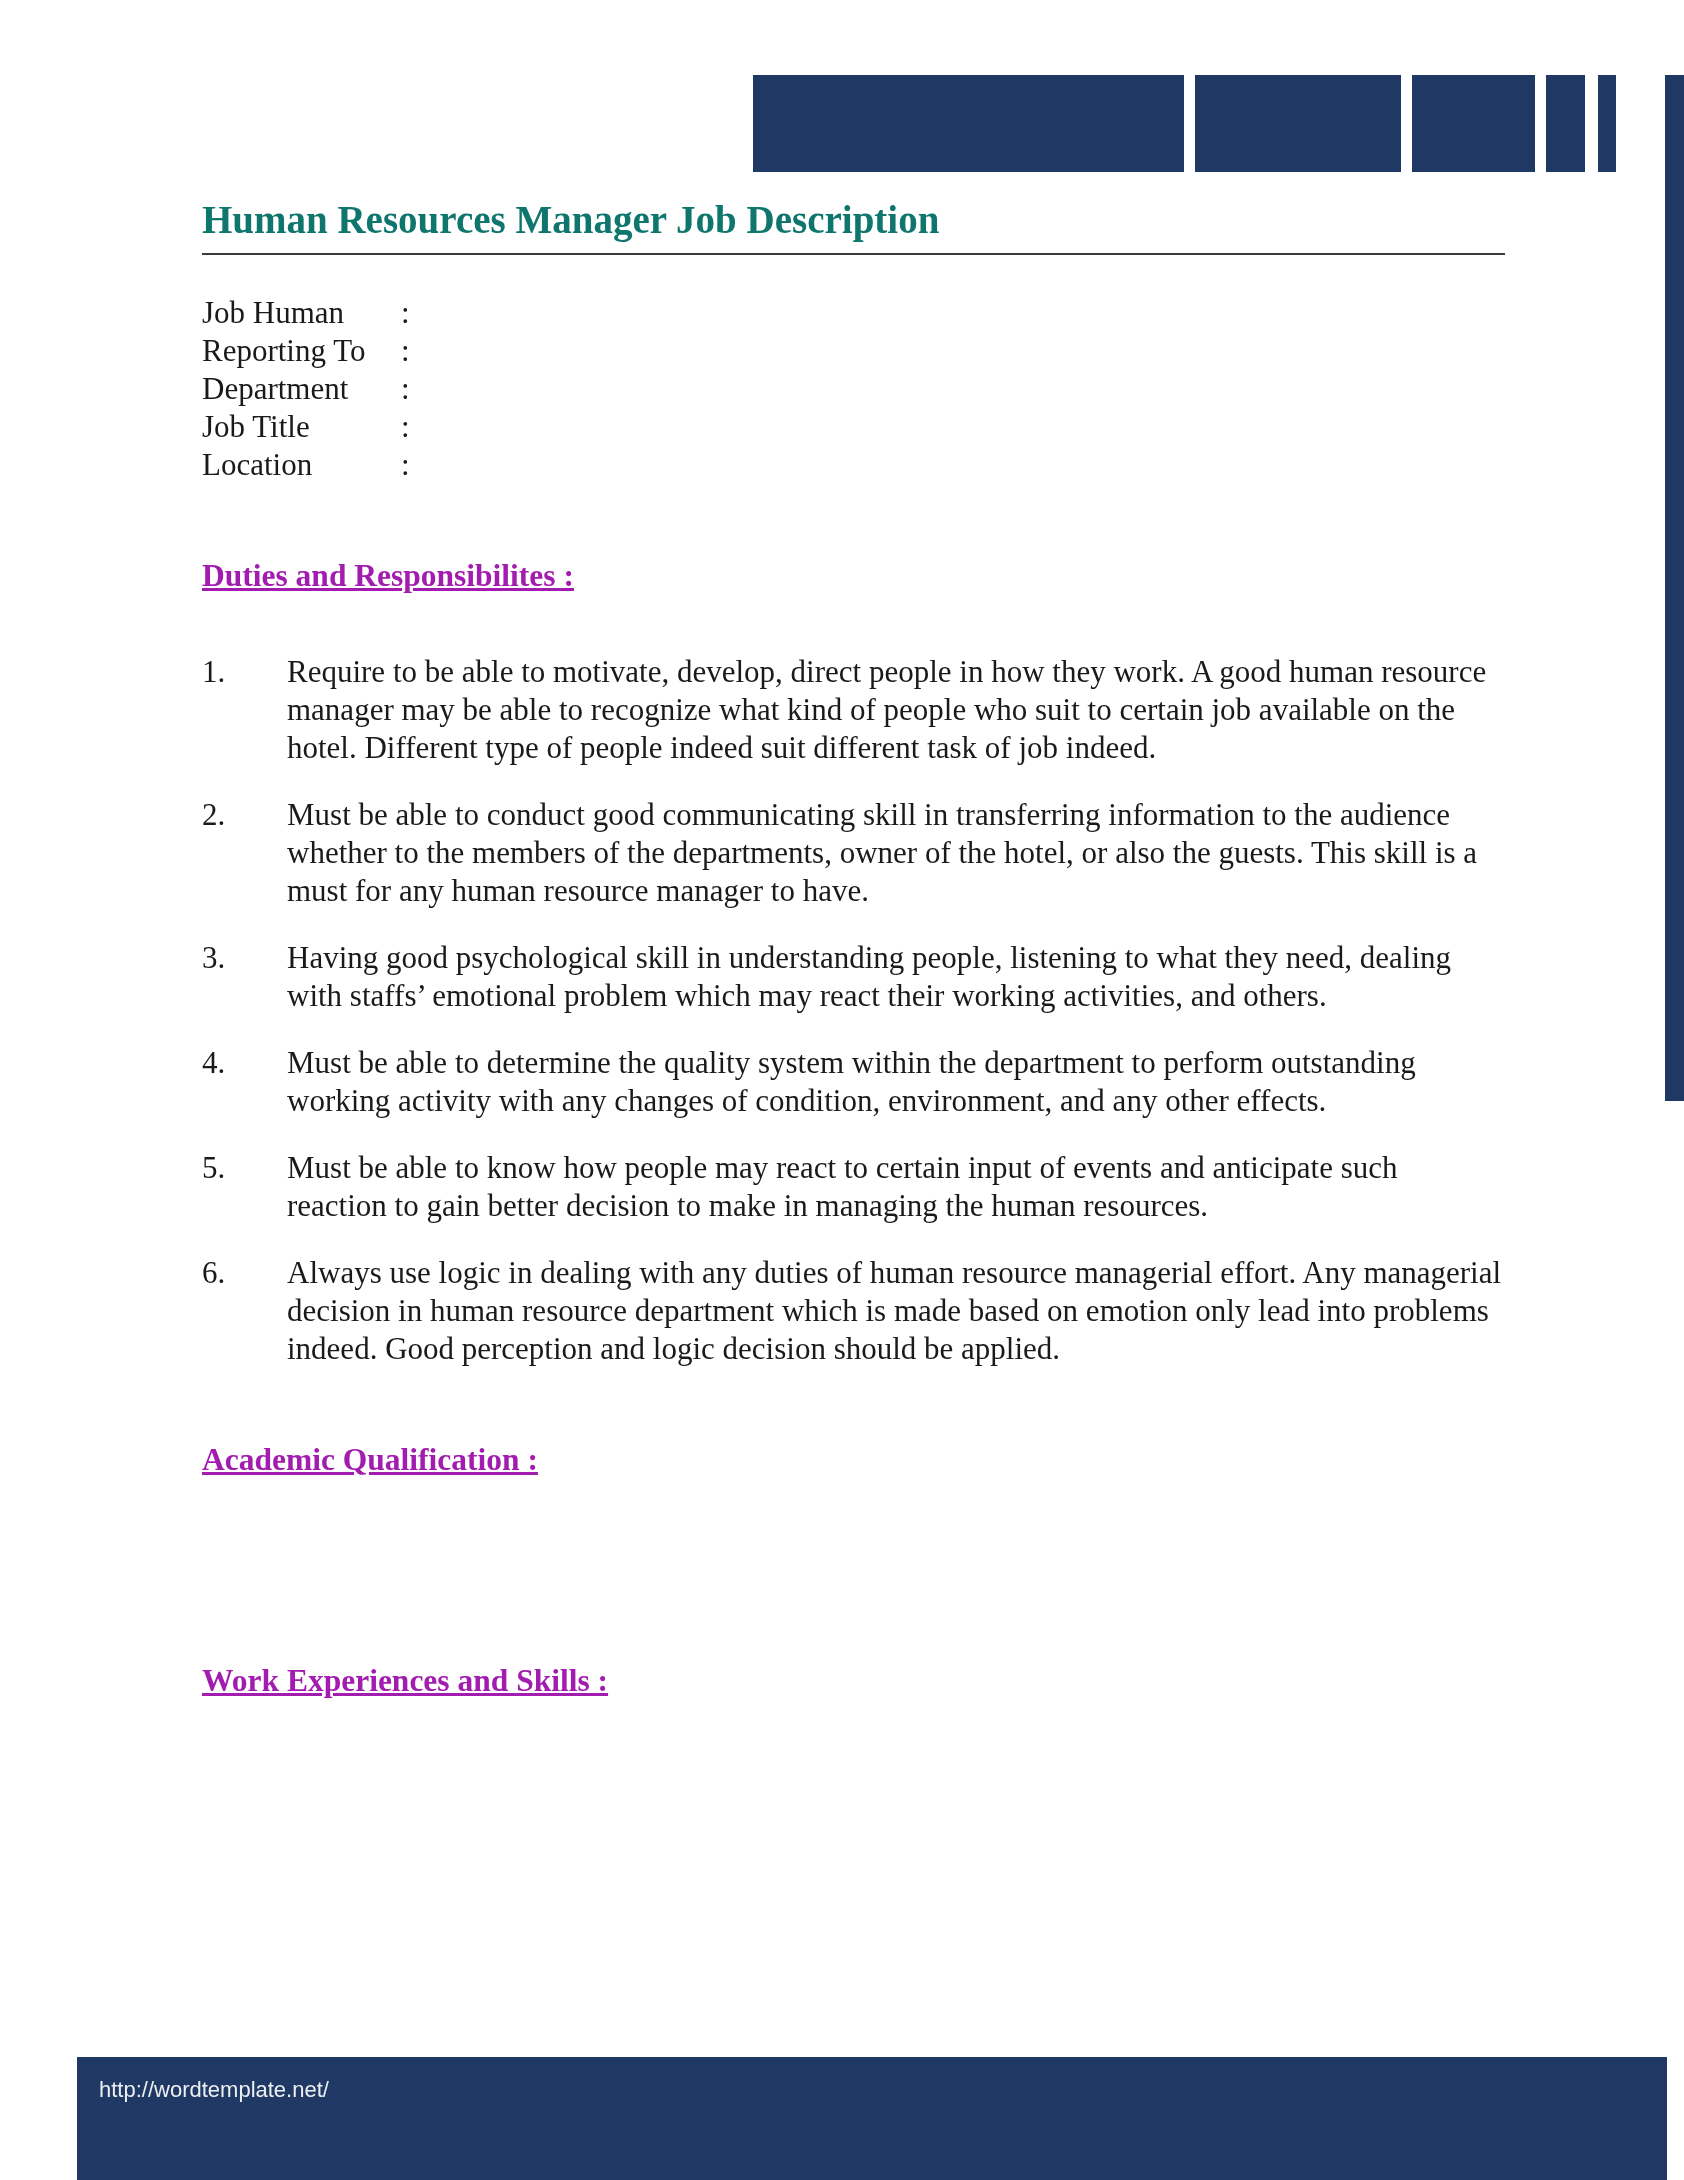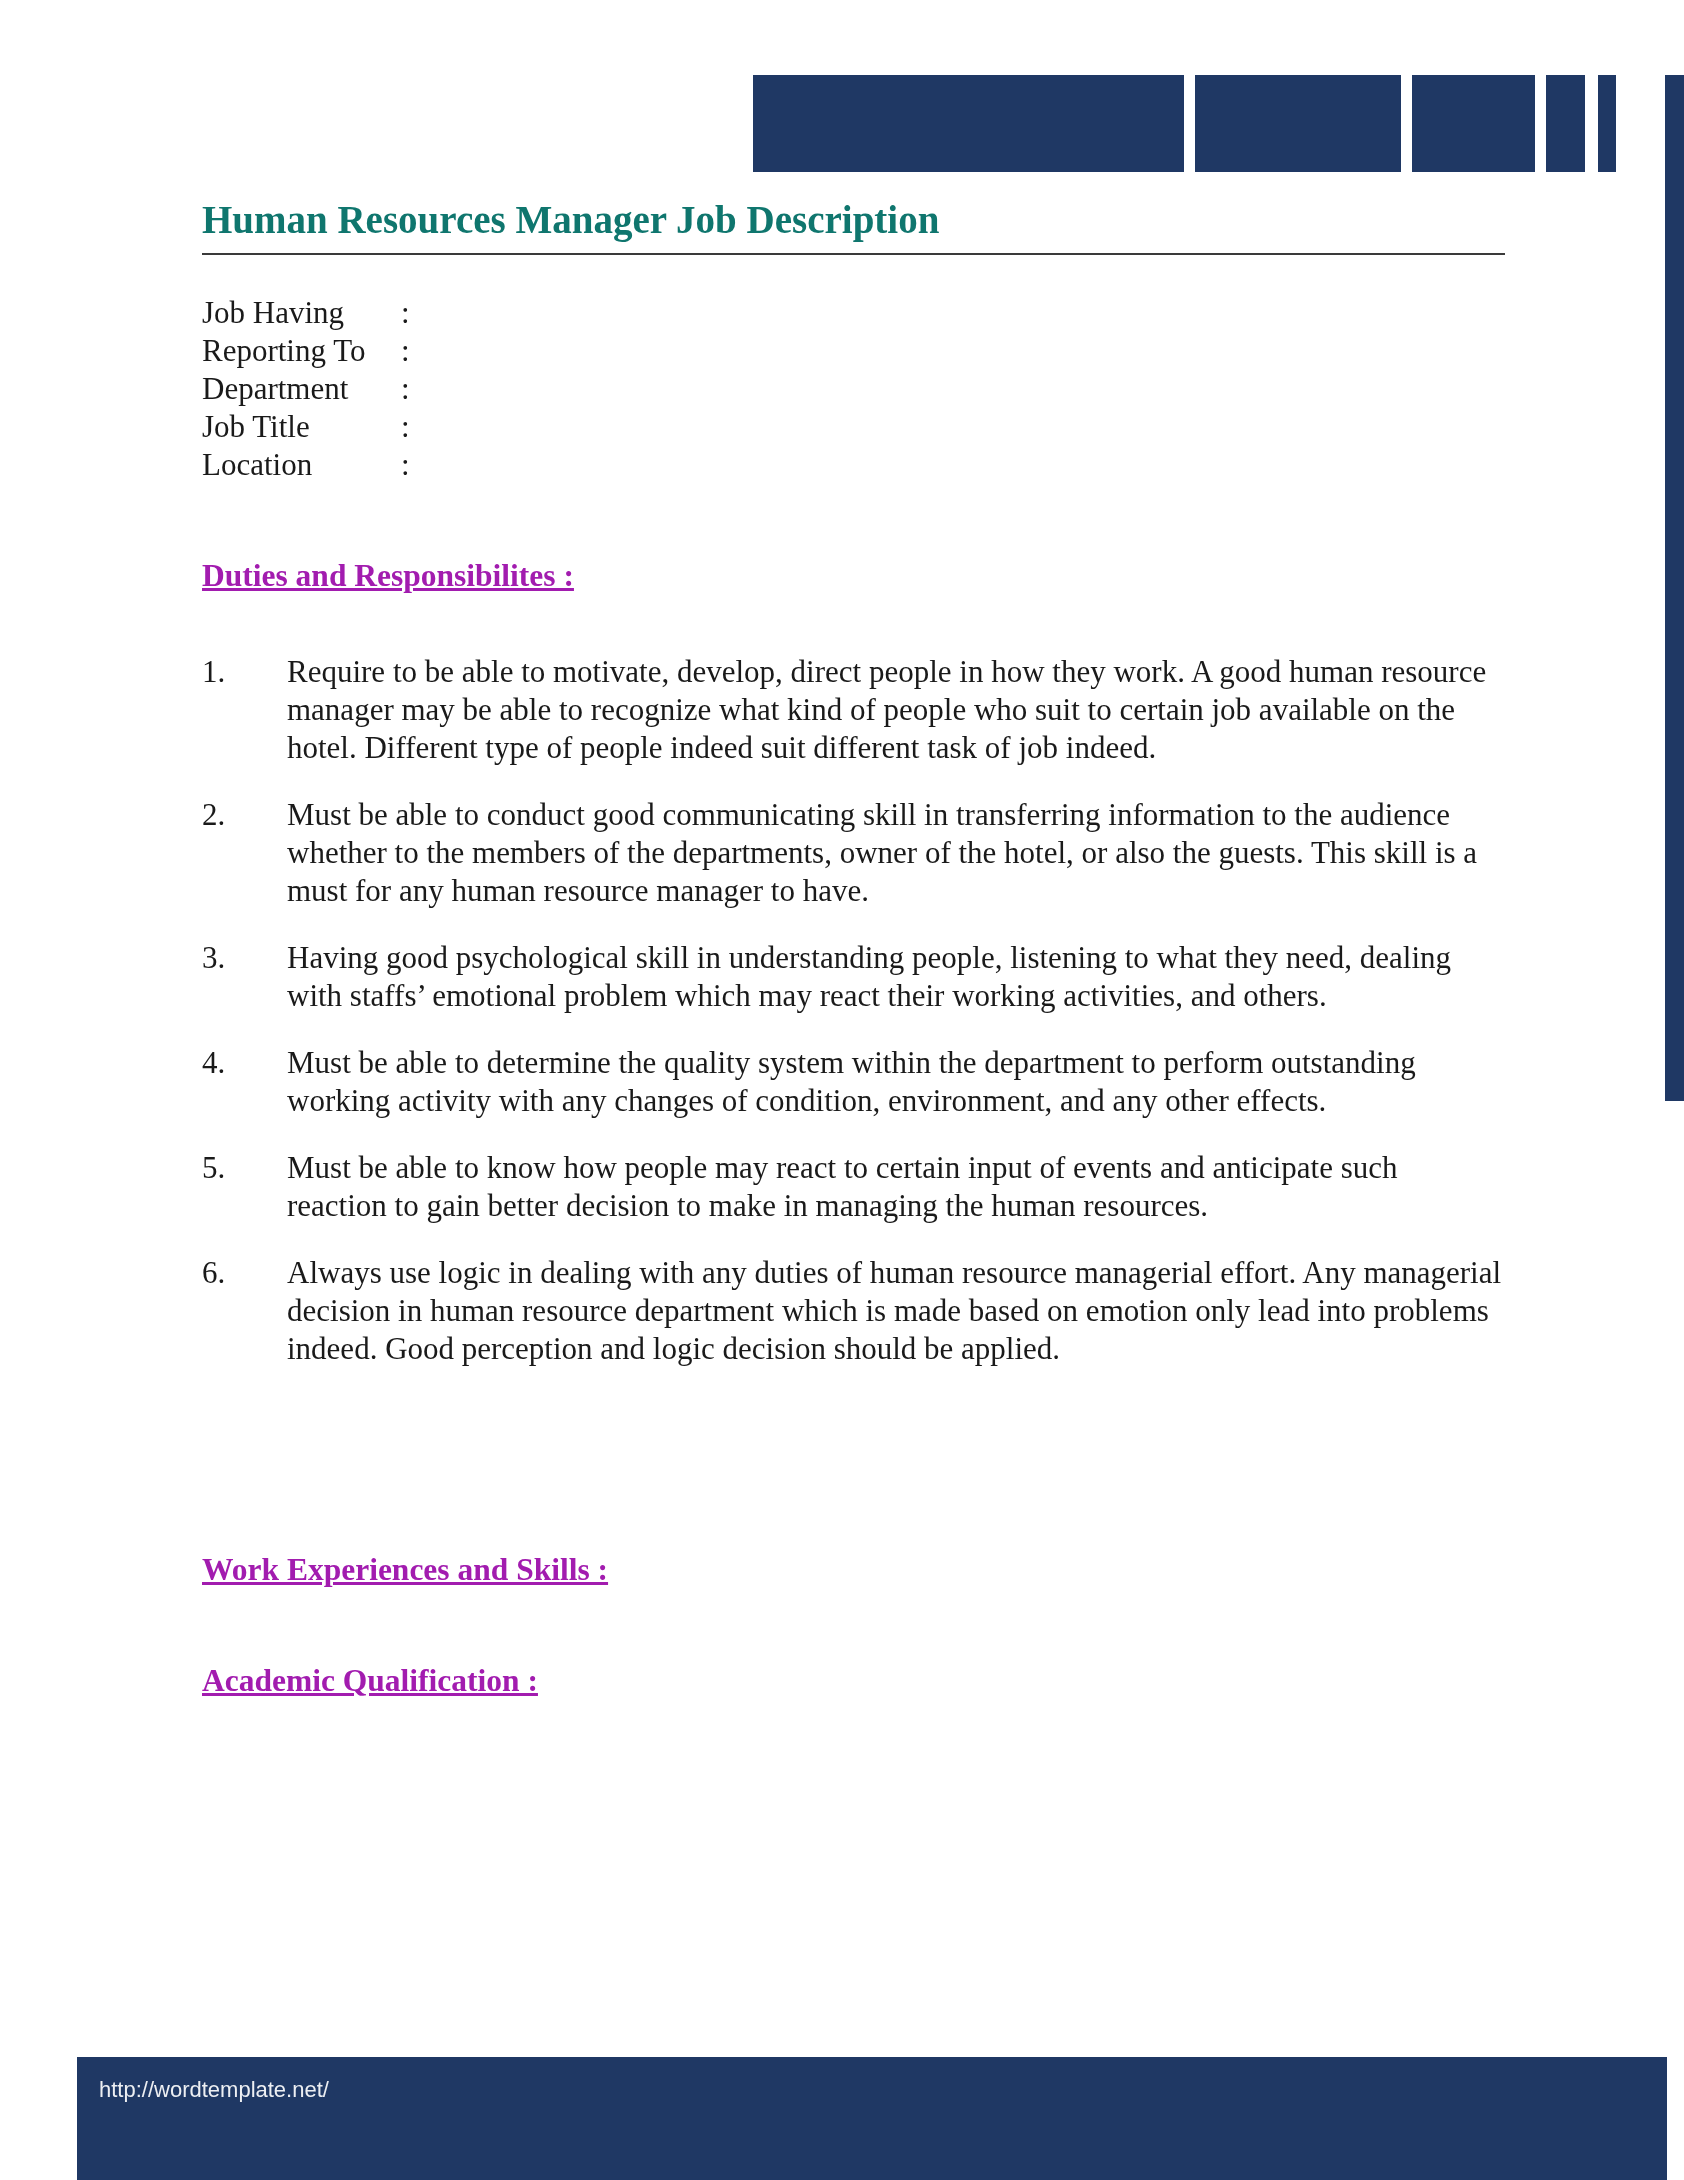--- a/index.html
+++ b/index.html
@@ -144,21 +144,21 @@
   <div class="hblock hb5"></div>
   <div class="right-bar"></div>
 
   <div class="content">
 
     <h1 class="doc-title">Human Resources Manager Job Description</h1>
     <div class="title-rule"></div>
 
     <div class="fields">
       <div class="field-row">
-        <span class="f-label">Job Having</span>
+        <span class="f-label">Job Human</span>
         <span class="f-sep">:</span>
       </div>
       <div class="field-row">
         <span class="f-label">Reporting To</span>
         <span class="f-sep">:</span>
         <span class="f-value"></span>
       </div>
       <div class="field-row">
         <span class="f-label">Department</span>
         <span class="f-sep">:</span>
@@ -198,23 +198,23 @@
       <div class="li">
         <span class="li-num">5.</span>
         <span class="li-text">Must be able to know how people may react to certain input of events and anticipate such reaction to gain better decision to make in managing the human resources.</span>
       </div>
       <div class="li">
         <span class="li-num">6.</span>
         <span class="li-text">Always use logic in dealing with any duties of human resource managerial effort. Any managerial decision in human resource department which is made based on emotion only lead into problems indeed. Good perception and logic decision should be applied.</span>
       </div>
     </div>
 
+    <h2 class="section-heading heading-academic">Academic Qualification :</h2>
+
     <h2 class="section-heading heading-work">Work Experiences and Skills :</h2>
-
-    <h2 class="section-heading heading-academic">Academic Qualification :</h2>
 
   </div>
 
   <div class="footer">
     <span class="footer-url">http://wordtemplate.net/</span>
   </div>
 
 </div>
 
 

